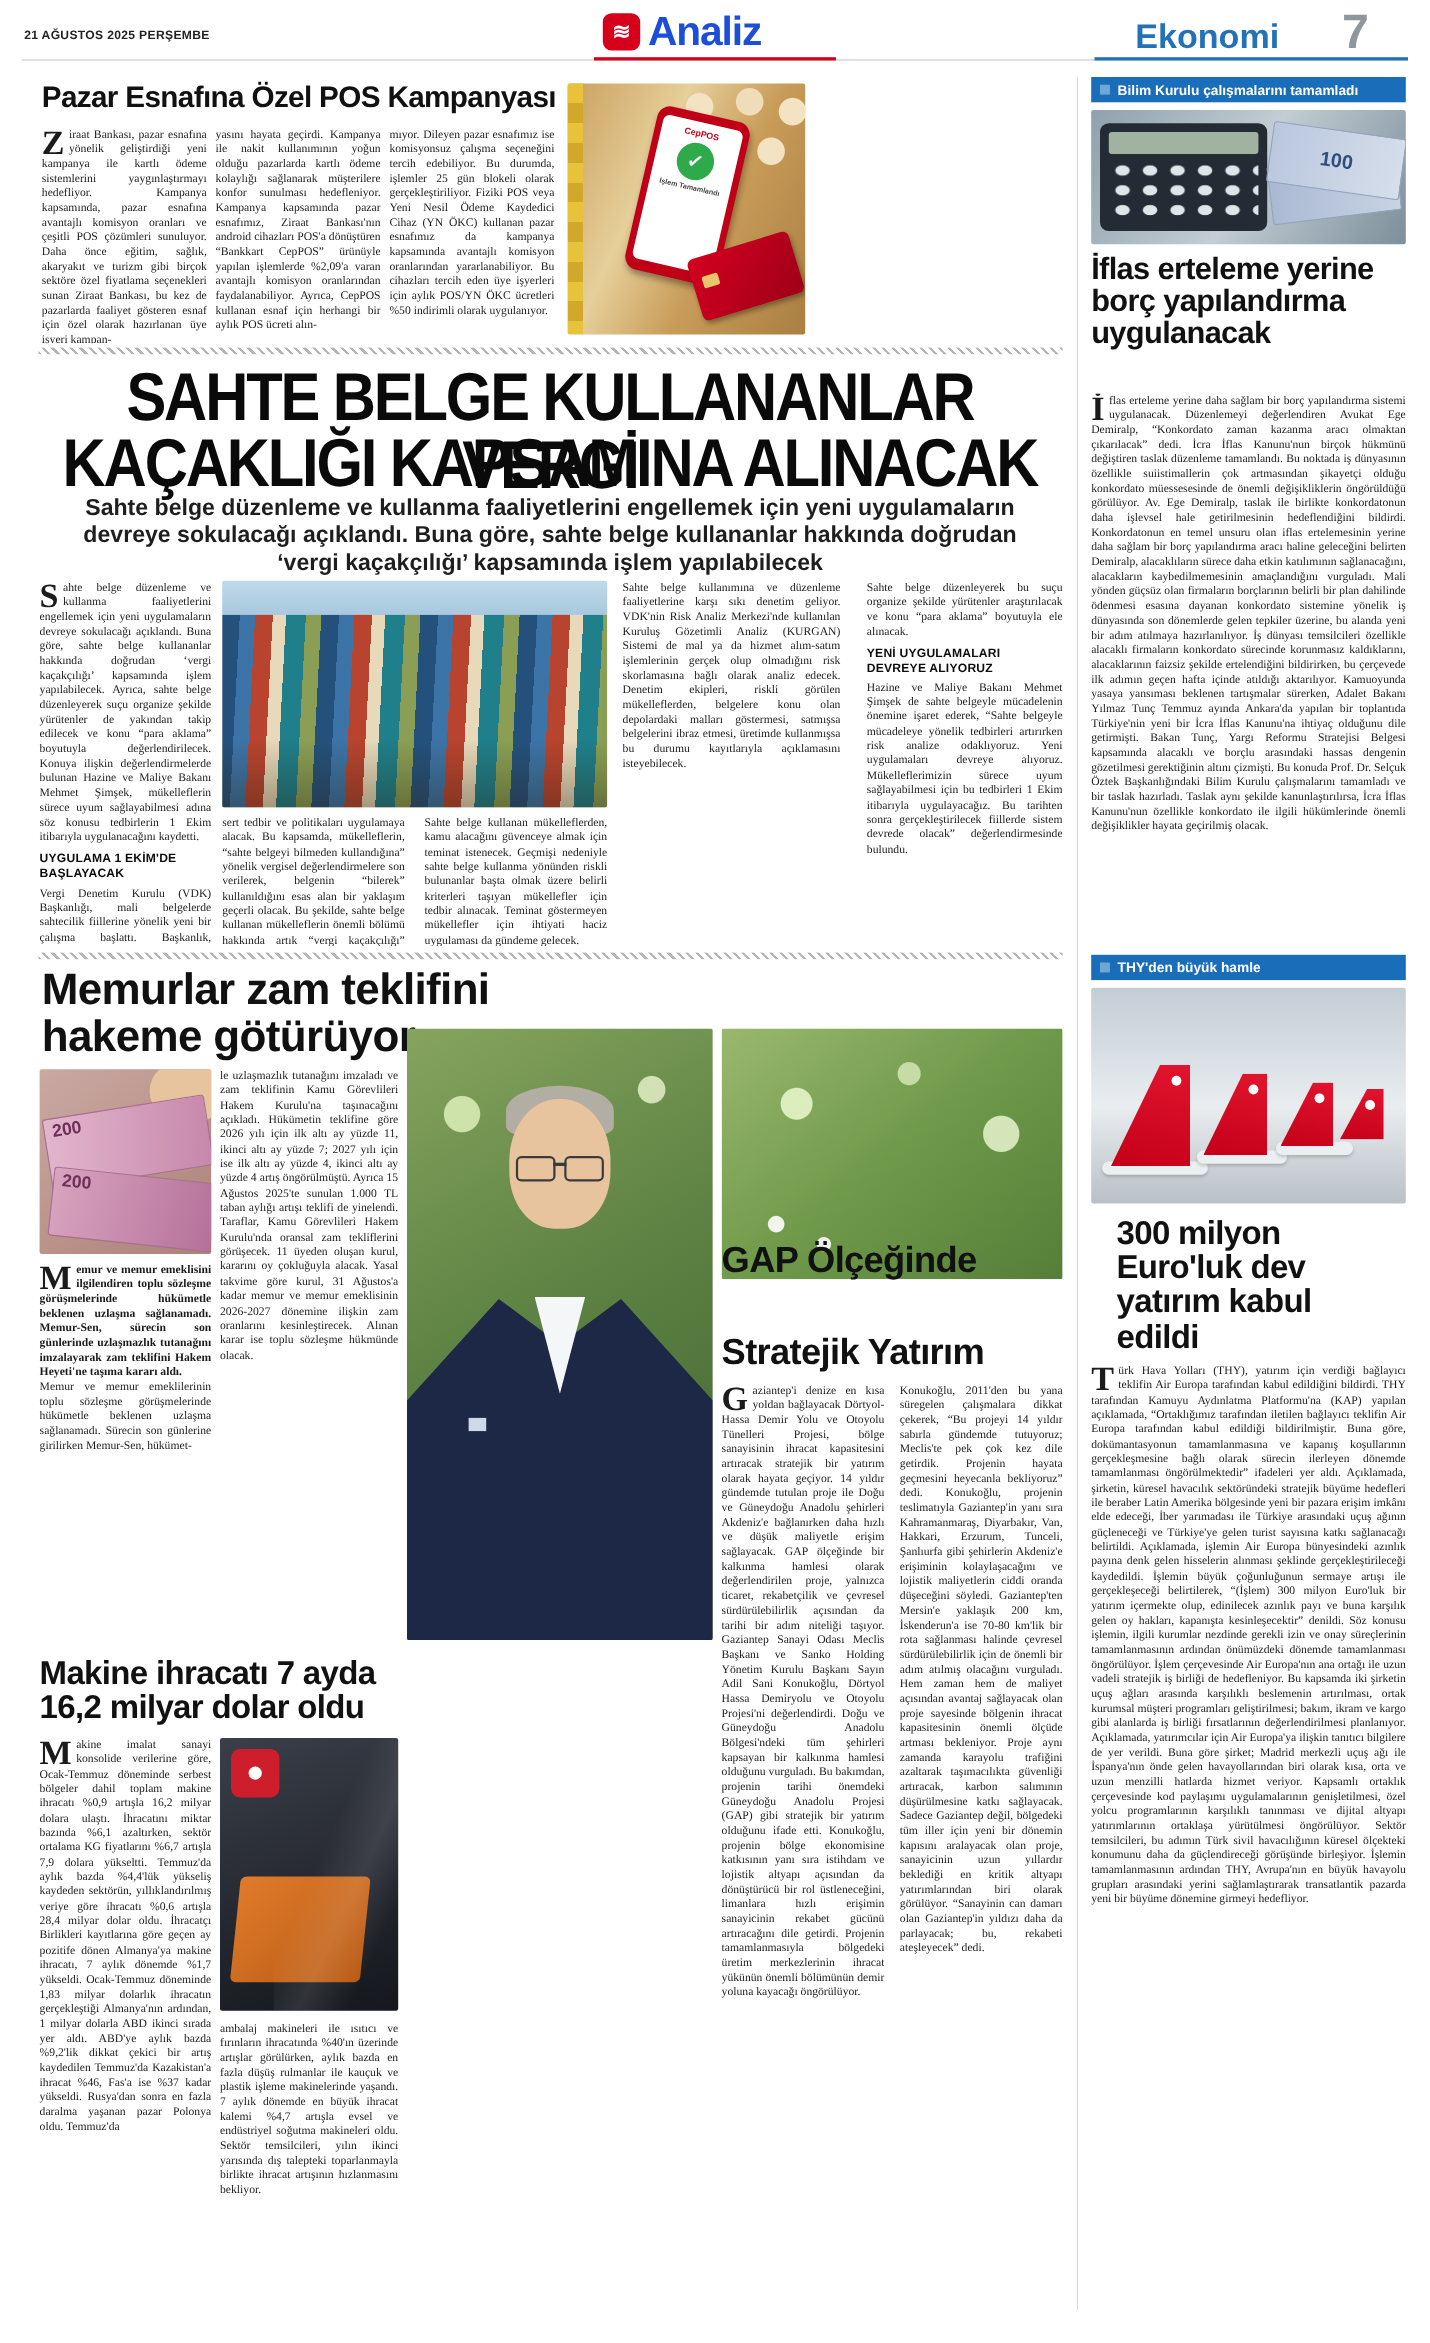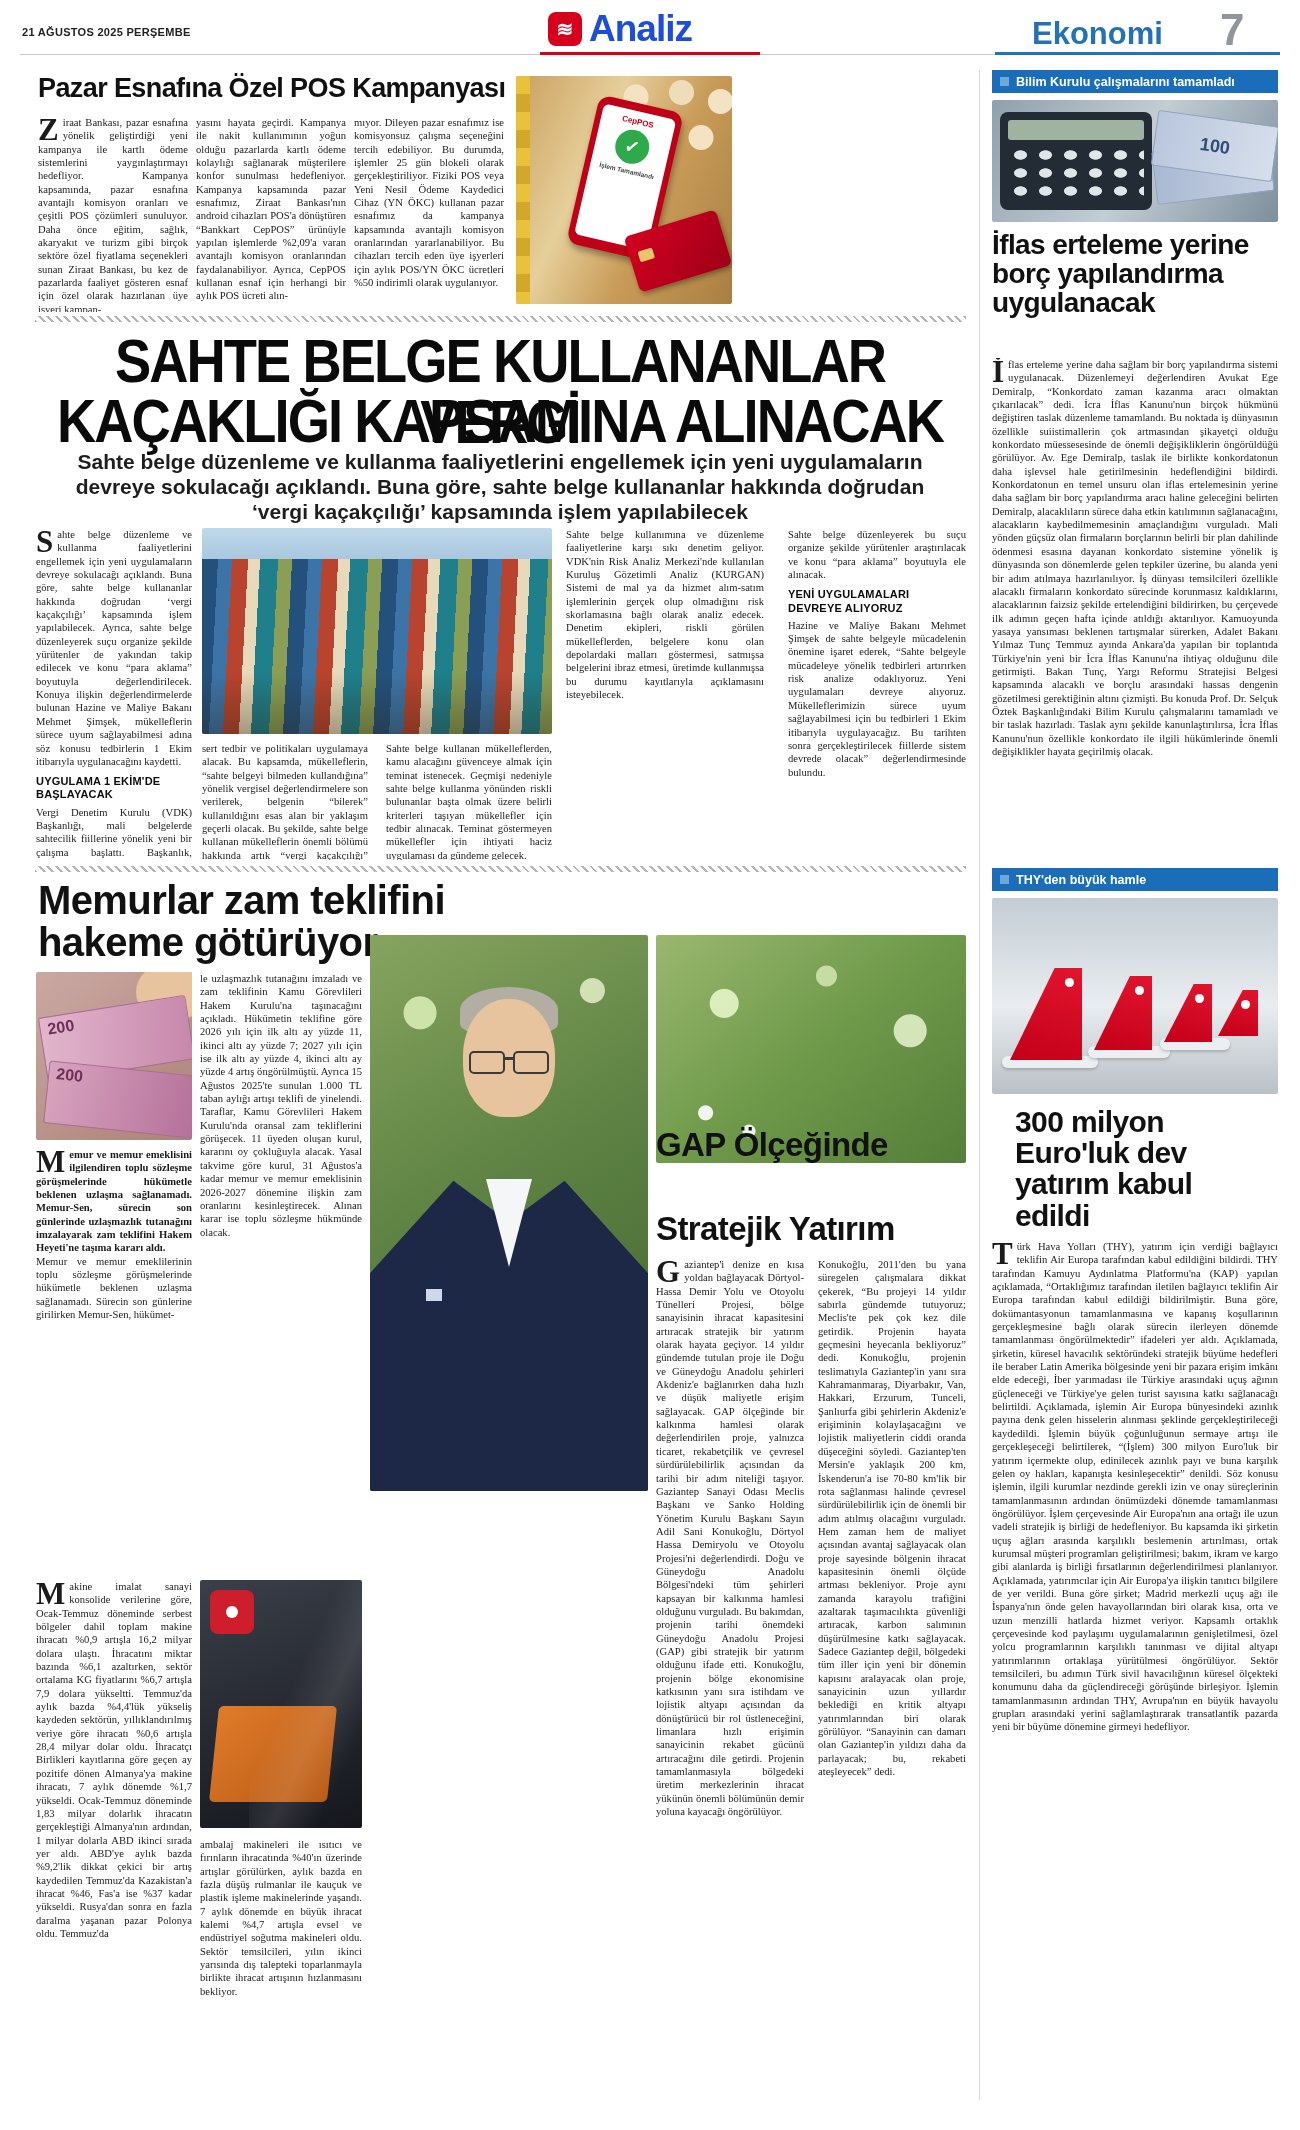--- a/index.html
+++ b/index.html
@@ -219,20 +219,21 @@
     <div class="shirt"></div>
     <div class="psq"></div>
   </div>
   <div class="abs photo green-bg" style="left:656px;top:935px;width:310px;height:228px"></div>
 
   <div class="abs art-title center" style="left:656px;top:1128px;width:310px;font-size:33px">GAP Ölçeğinde</div>
   <div class="abs art-title center" style="left:656px;top:1212px;width:310px;font-size:33px">Stratejik Yatırım</div>
   <div class="abs col dc" style="left:656px;top:1258px;width:148px;height:838px">Gaziantep'i denize en kısa yoldan bağlayacak Dörtyol-Hassa Demir Yolu ve Otoyolu Tünelleri Projesi, bölge sanayisinin ihracat kapasitesini artıracak stratejik bir yatırım olarak hayata geçiyor. 14 yıldır gündemde tutulan proje ile Doğu ve Güneydoğu Anadolu şehirleri Akdeniz'e bağlanırken daha hızlı ve düşük maliyetle erişim sağlayacak. GAP ölçeğinde bir kalkınma hamlesi olarak değerlendirilen proje, yalnızca ticaret, rekabetçilik ve çevresel sürdürülebilirlik açısından da tarihi bir adım niteliği taşıyor. Gaziantep Sanayi Odası Meclis Başkanı ve Sanko Holding Yönetim Kurulu Başkanı Sayın Adil Sani Konukoğlu, Dörtyol Hassa Demiryolu ve Otoyolu Projesi'ni değerlendirdi. Doğu ve Güneydoğu Anadolu Bölgesi'ndeki tüm şehirleri kapsayan bir kalkınma hamlesi olduğunu vurguladı. Bu bakımdan, projenin tarihi önemdeki Güneydoğu Anadolu Projesi (GAP) gibi stratejik bir yatırım olduğunu ifade etti. Konukoğlu, projenin bölge ekonomisine katkısının yanı sıra istihdam ve lojistik altyapı açısından da dönüştürücü bir rol üstleneceğini, limanlara hızlı erişimin sanayicinin rekabet gücünü artıracağını dile getirdi. Projenin tamamlanmasıyla bölgedeki üretim merkezlerinin ihracat yükünün önemli bölümünün demir yoluna kayacağı öngörülüyor.</div>
   <div class="abs col" style="left:818px;top:1258px;width:148px;height:838px">Konukoğlu, 2011'den bu yana süregelen çalışmalara dikkat çekerek, “Bu projeyi 14 yıldır sabırla gündemde tutuyoruz; Meclis'te pek çok kez dile getirdik. Projenin hayata geçmesini heyecanla bekliyoruz” dedi. Konukoğlu, projenin teslimatıyla Gaziantep'in yanı sıra Kahramanmaraş, Diyarbakır, Van, Hakkari, Erzurum, Tunceli, Şanlıurfa gibi şehirlerin Akdeniz'e erişiminin kolaylaşacağını ve lojistik maliyetlerin ciddi oranda düşeceğini söyledi. Gaziantep'ten Mersin'e yaklaşık 200 km, İskenderun'a ise 70-80 km'lik bir rota sağlanması halinde çevresel sürdürülebilirlik için de önemli bir adım atılmış olacağını vurguladı. Hem zaman hem de maliyet açısından avantaj sağlayacak olan proje sayesinde bölgenin ihracat kapasitesinin önemli ölçüde artması bekleniyor. Proje aynı zamanda karayolu trafiğini azaltarak taşımacılıkta güvenliği artıracak, karbon salımının düşürülmesine katkı sağlayacak. Sadece Gaziantep değil, bölgedeki tüm iller için yeni bir dönemin kapısını aralayacak olan proje, sanayicinin uzun yıllardır beklediği en kritik altyapı yatırımlarından biri olarak görülüyor. “Sanayinin can damarı olan Gaziantep'in yıldızı daha da parlayacak; bu, rekabeti ateşleyecek” dedi.</div>
 
+  <div class="abs art-title" style="left:36px;top:1506px;width:330px;font-size:30px">Makine ihracatı 7 ayda 16,2 milyar dolar oldu</div>
   <div class="abs col dc" style="left:36px;top:1580px;width:156px;height:514px">Makine imalat sanayi konsolide verilerine göre, Ocak-Temmuz döneminde serbest bölgeler dahil toplam makine ihracatı %0,9 artışla 16,2 milyar dolara ulaştı. İhracatını miktar bazında %6,1 azaltırken, sektör ortalama KG fiyatlarını %6,7 artışla 7,9 dolara yükseltti. Temmuz'da aylık bazda %4,4'lük yükseliş kaydeden sektörün, yıllıklandırılmış veriye göre ihracatı %0,6 artışla 28,4 milyar dolar oldu. İhracatçı Birlikleri kayıtlarına göre geçen ay pozitife dönen Almanya'ya makine ihracatı, 7 aylık dönemde %1,7 yükseldi. Ocak-Temmuz döneminde 1,83 milyar dolarlık ihracatın gerçekleştiği Almanya'nın ardından, 1 milyar dolarla ABD ikinci sırada yer aldı. ABD'ye aylık bazda %9,2'lik dikkat çekici bir artış kaydedilen Temmuz'da Kazakistan'a ihracat %46, Fas'a ise %37 kadar yükseldi. Rusya'dan sonra en fazla daralma yaşanan pazar Polonya oldu. Temmuz'da</div>
   <div class="abs photo mach-bg" style="left:200px;top:1580px;width:162px;height:248px">
     <div class="mach-badge"></div>
     <div class="mach-m"></div>
     <div class="mach-beam"></div>
   </div>
   <div class="abs col" style="left:200px;top:1838px;width:162px;height:256px">ambalaj makineleri ile ısıtıcı ve fırınların ihracatında %40'ın üzerinde artışlar görülürken, aylık bazda en fazla düşüş rulmanlar ile kauçuk ve plastik işleme makinelerinde yaşandı. 7 aylık dönemde en büyük ihracat kalemi %4,7 artışla evsel ve endüstriyel soğutma makineleri oldu. Sektör temsilcileri, yılın ikinci yarısında dış talepteki toparlanmayla birlikte ihracat artışının hızlanmasını bekliyor.</div>
 
   <div class="abs kicker" style="left:992px;top:868px;width:270px">
     <span class="sq"></span>

